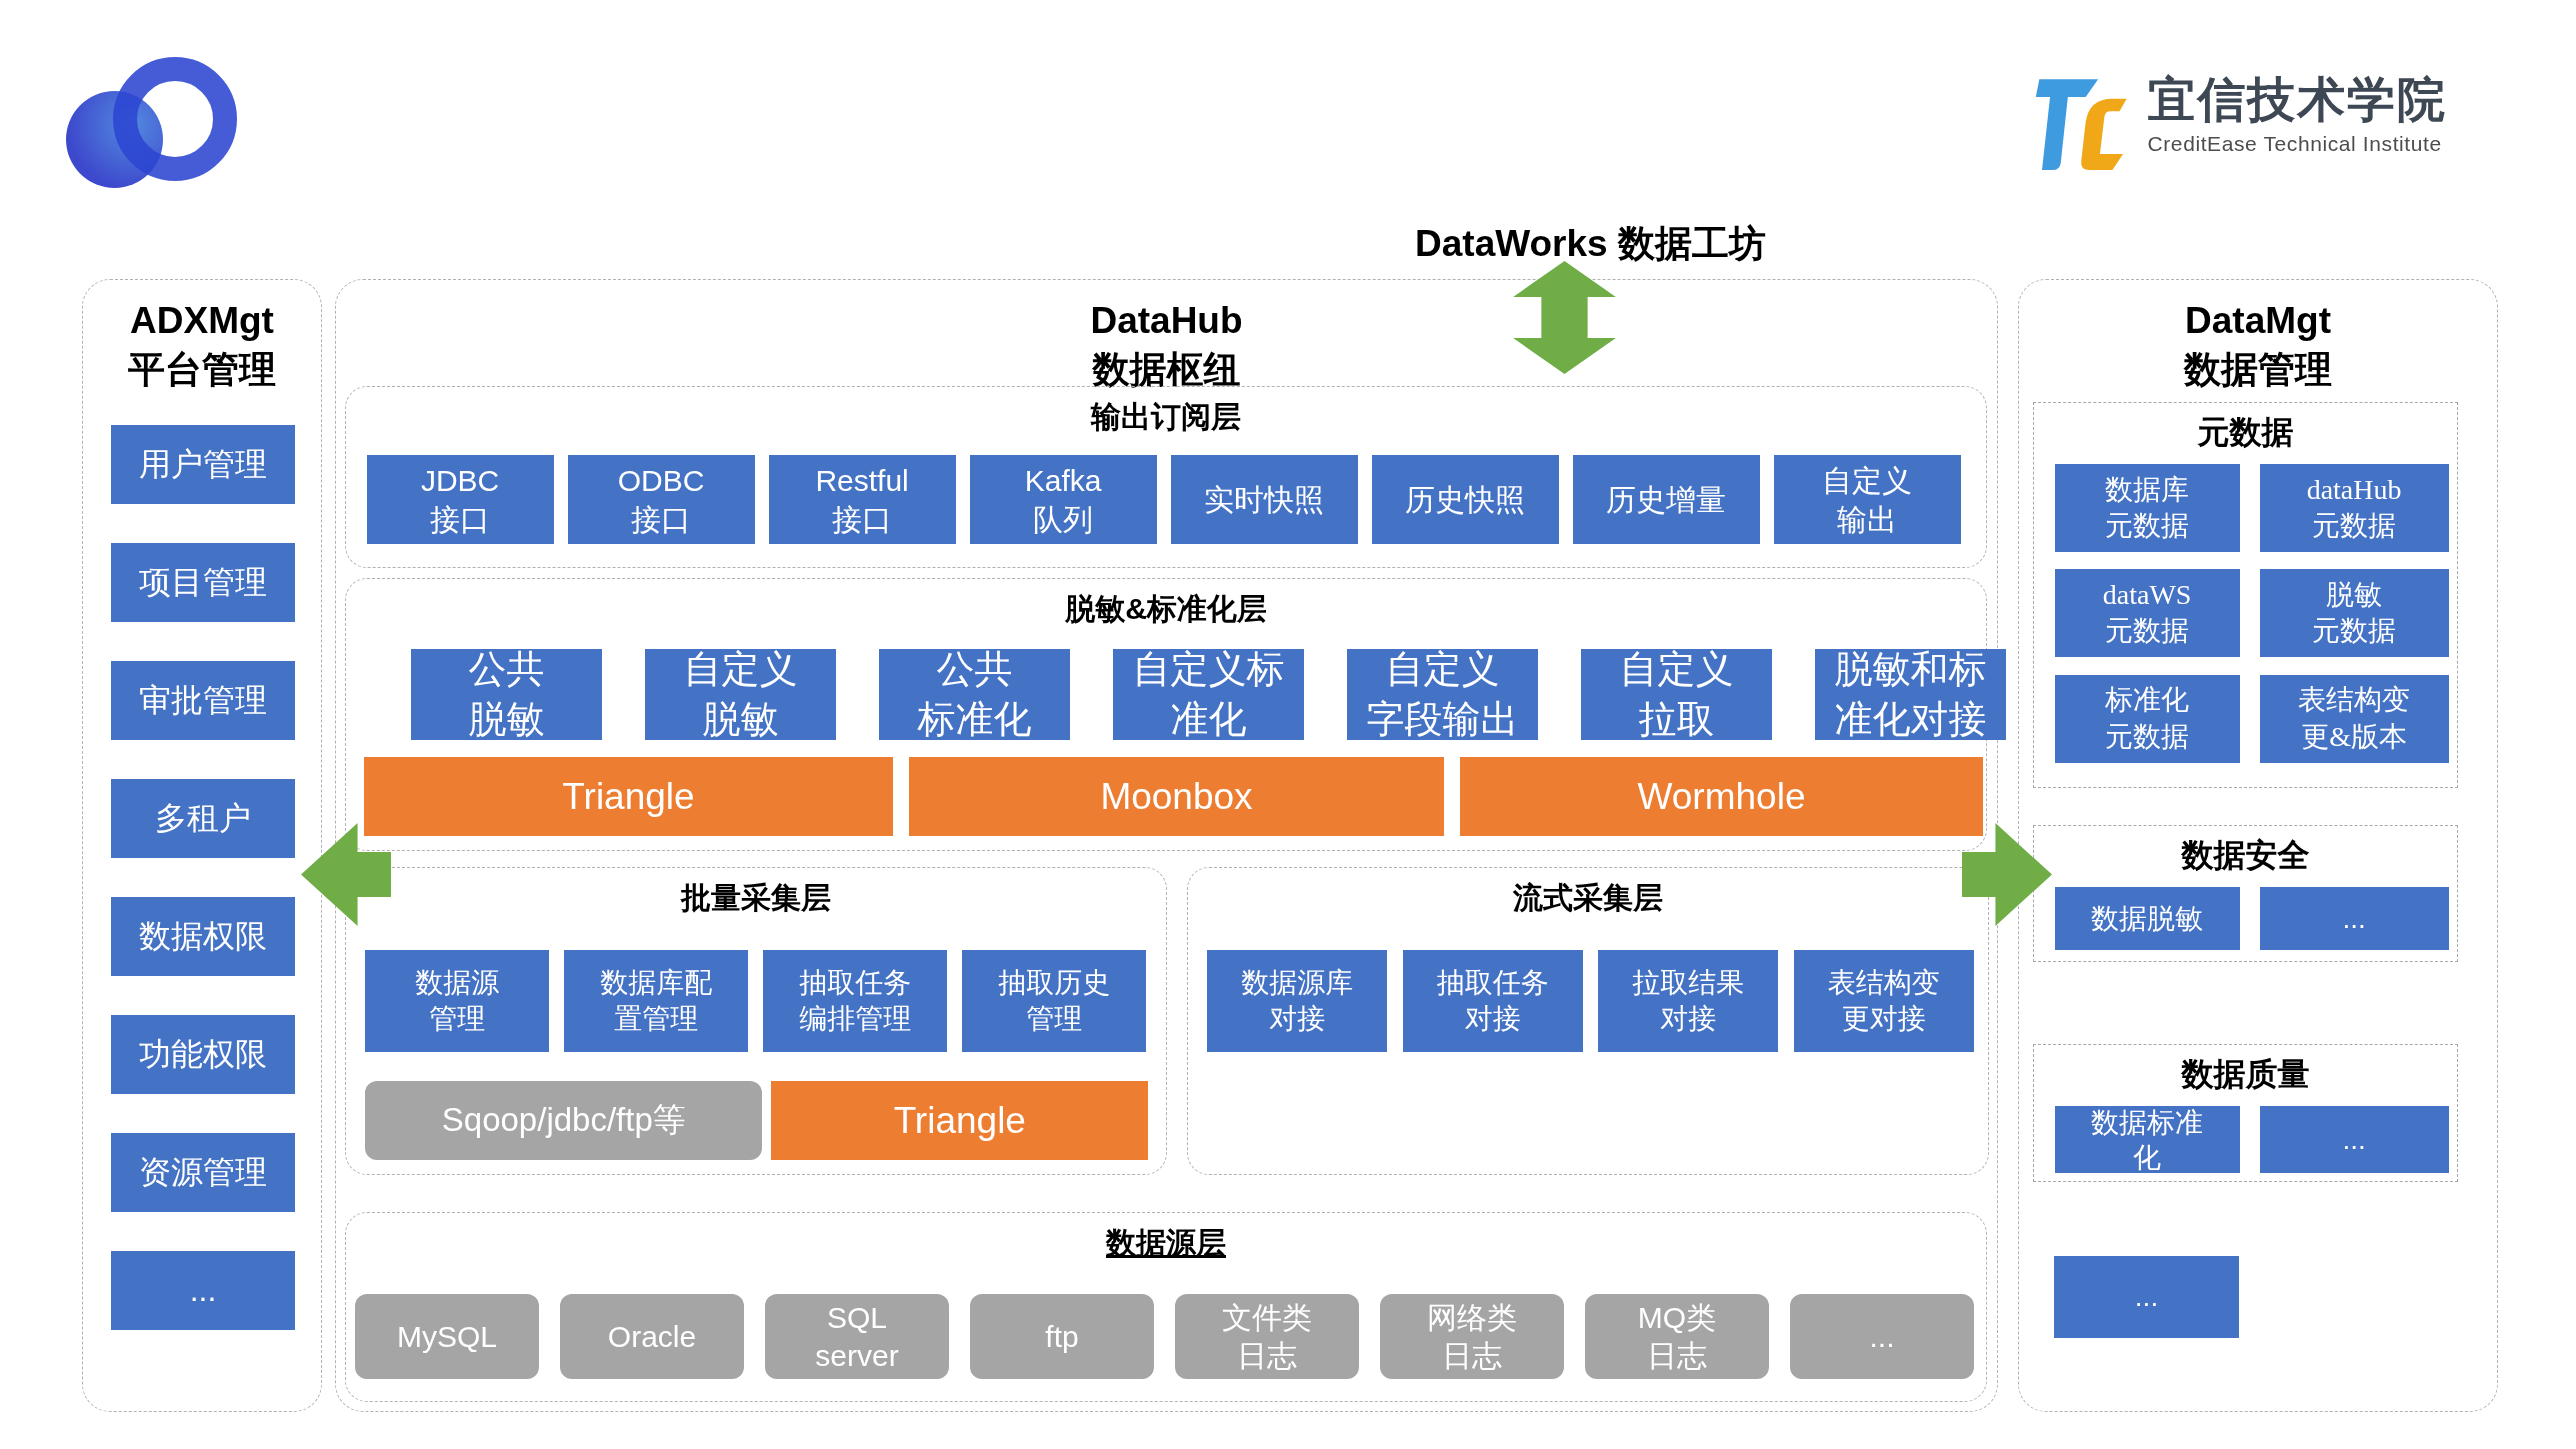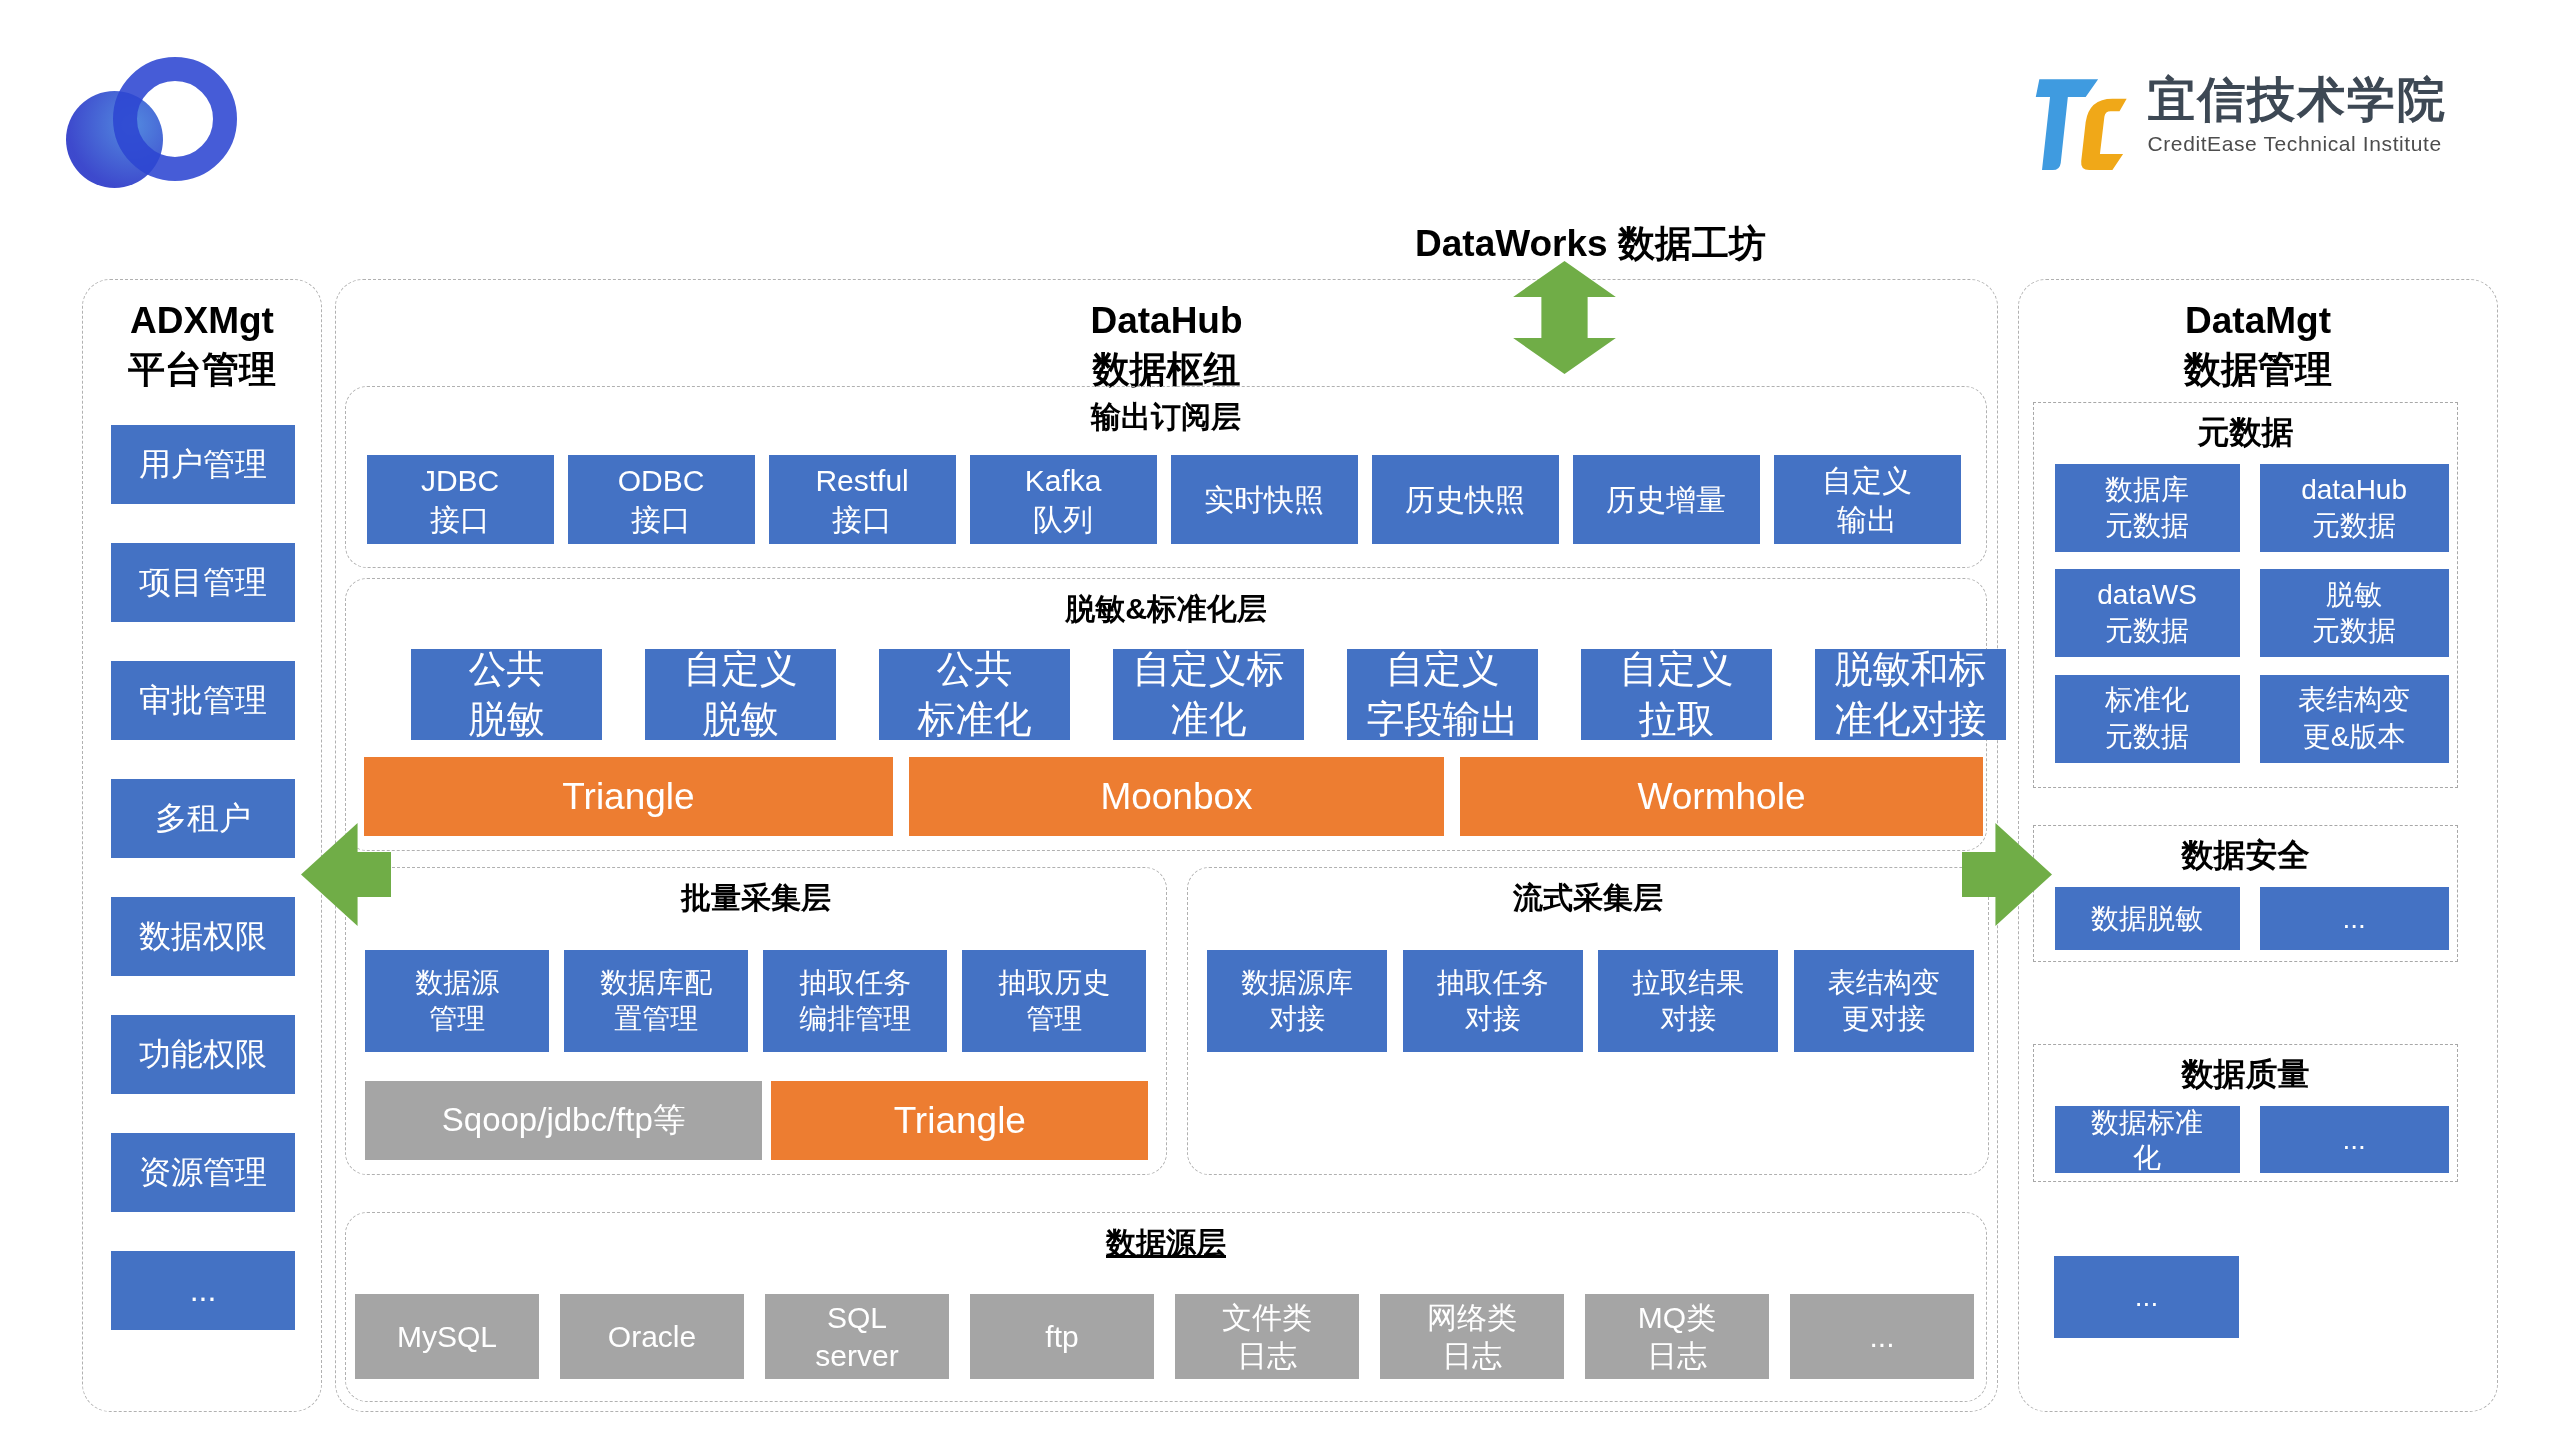--- a/index.html
+++ b/index.html
@@ -38,21 +38,21 @@
   .layer{position:absolute;border:1.9px dashed #b1b1b1;border-radius:22px;box-sizing:border-box;}
   #layer-output{left:9px;top:106px;width:1642px;height:182px;}
   #layer-mask{left:9px;top:298px;width:1642px;height:273px;}
   #layer-batch{left:9px;top:587px;width:822px;height:308px;}
   #layer-stream{left:851px;top:587px;width:802px;height:308px;}
   #layer-source{left:9px;top:932px;width:1642px;height:190px;text-decoration:underline;}
   .layer-title{text-align:center;font-size:30px;font-weight:600;margin-top:10.3px;}
 
   .bluebox{background:#4472c4;color:#fff;display:flex;align-items:center;justify-content:center;
            text-align:center;white-space:pre-line;box-sizing:border-box;}
-  .graybox{background:#a5a5a5;}
+  .graybox{background:#a5a5a5;border-radius:12px;}
   .orangebox{background:#ed7d31;}
 
   .left-items{position:absolute;left:28px;top:145px;width:184px;display:flex;flex-direction:column;gap:39px;}
   .item-box{height:79px;font-size:32px;}
 
   .row{position:absolute;display:flex;}
   #output-row{left:20.6px;top:68px;gap:14px;}
   #output-row .bluebox{width:187px;height:89px;font-size:30px;line-height:1.3;}
   #mask-row{left:55px;top:70px;gap:33px;}
   #mask-row .bluebox{width:191px;height:91px;font-size:38px;line-height:1.3;margin-left:10px;}
@@ -63,21 +63,21 @@
   #batch-tools{left:19.3px;top:213px;gap:9px;}
   #batch-tools div{height:79px;color:#fff;display:flex;align-items:center;justify-content:center;}
   #stream-row{left:19.3px;top:82px;gap:15.5px;}
   #stream-row .bluebox{width:180px;height:102px;font-size:28px;line-height:1.3;}
   #dbus-bar{position:absolute;left:9.7px;top:213px;width:782px;height:79px;color:#fff;
             font-size:37px;display:flex;align-items:center;justify-content:center;}
   #source-row{left:9px;top:81px;gap:21px;}
   #source-row .bluebox{width:184px;height:85px;font-size:30px;line-height:1.25;}
 
   .section{position:absolute;left:14px;width:425px;border:1.9px dashed #a8a8a8;box-sizing:border-box;}
-  #sec-meta{top:122px;height:386px;}
+  #sec-meta{top:122px;height:386px;font-family:Liberation Serif, serif;}
   #sec-sec{top:545px;height:137px;}
   #sec-qual{top:764px;height:138px;}
   .section-title{text-align:center;font-size:32px;font-weight:600;margin-top:7.7px;}
   #meta-grid{position:absolute;left:20.6px;top:61px;display:grid;grid-template-columns:185px 189px;
              column-gap:20px;row-gap:17.4px;}
   #meta-grid .bluebox{height:88px;font-size:28px;line-height:1.3;}
   #sec-row,#qual-row{left:20.6px;top:61px;gap:20px;}
   #sec-row .bluebox{height:63px;font-size:28px;}
   #qual-row .bluebox{height:67px;font-size:28px;line-height:1.25;}
   .w1{width:185px;}.w2{width:189px;}

